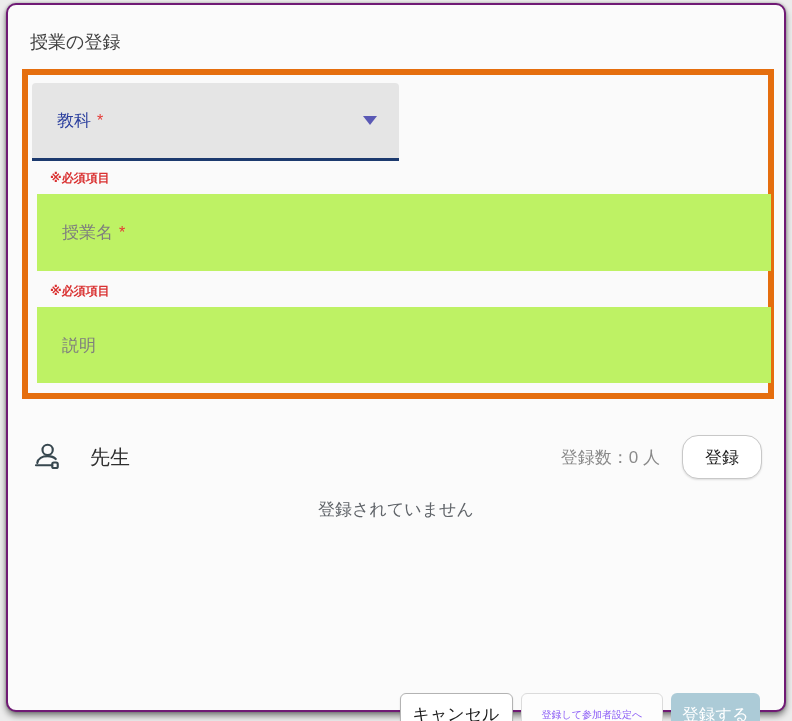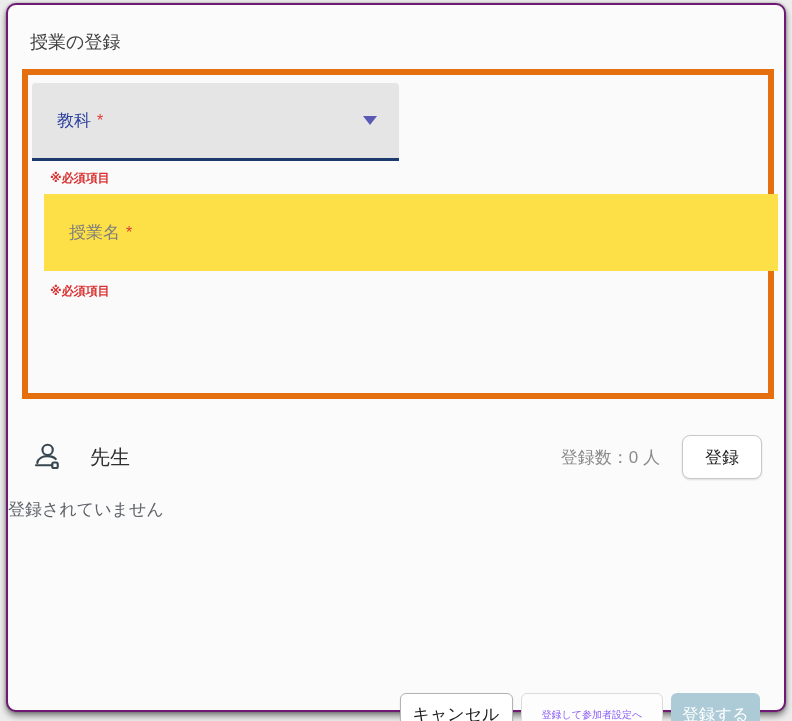--- a/index.html
+++ b/index.html
@@ -47,23 +47,23 @@
     border-right: 7px solid transparent;
     border-top: 9px solid #5a59b5;
   }
   .helper {
     margin: 10px 0 0 22px;
     font-size: 12px; font-weight: 600; color: #d93030;
     line-height: 15px;
   }
   .helper + .text-field { margin-top: 8px; }
   .text-field {
-    margin-left: 16px;
+    margin-left: 9px;
     width: 734px; height: 77px;
-    background: #fde047;
+    background: #bef264;
     display: flex; align-items: center;
     padding: 0 25px;
     cursor: text;
   }
   .text-field .ph { font-size: 17px; color: #7e7e7e; }
   .text-field.desc { height: 76px; }
   .helper2 { margin-top: 13px; }
 
   
   .teacher-row {
@@ -72,28 +72,29 @@
   }
   .teacher-icon { width: 30px; height: 30px; display: inline-block; }
   .teacher-icon svg { width: 30px; height: 30px; display: block; }
   .teacher-title { margin-left: 28px; font-size: 20px; color: #2e2e2e; }
   .count-label { margin-left: auto; font-size: 17px; color: #8a8a8a; }
   .btn-register {
     margin-left: 22px;
     width: 80px; height: 44px;
     background: #ffffff;
     border: 1px solid #c8c8c8;
-    border-radius: 8px;
+    border-radius: 16px;
     font-size: 17px; color: #1c1c1c;
     font-family: inherit;
     box-shadow: 0 1px 2px rgba(0,0,0,0.12);
     cursor: pointer;
   }
   .empty-msg {
     position: absolute; left: 0; top: 493px; width: 100%;
+    text-align: center;
     font-size: 17px; color: #5f6368;
   }
 
   
   .footer {
     position: absolute; top: 652px; right: 24px;
     display: flex; gap: 8px; margin-top: 36px;
   }
   .footer button {
     height: 43px;
@@ -136,20 +137,23 @@
       <span class="caret"></span>
     </div>
     <div class="helper">※必須項目</div>
 
     <div class="text-field">
       <span class="ph">授業名</span>
       <span class="req">*</span>
     </div>
     <div class="helper helper2">※必須項目</div>
 
+    <div class="text-field desc">
+      <span class="ph">説明</span>
+    </div>
 
   </div>
 
   <div class="teacher-row">
     <span class="teacher-icon">
       <svg viewBox="0 0 24 24" fill="none" stroke="#37474f" stroke-width="1.7" stroke-linecap="round" stroke-linejoin="round">
         <circle cx="12.5" cy="6.3" r="4.1"></circle>
         <path d="M4.2 16.8 C4.8 13.2 8.3 11.3 12.5 11.3 C15.2 11.3 17.6 12.1 19 13.6"></path>
         <line x1="3.2" y1="18.6" x2="16.2" y2="18.6"></line>
         <rect x="16.2" y="16.4" width="4.4" height="4.4" rx="1.3"></rect>

